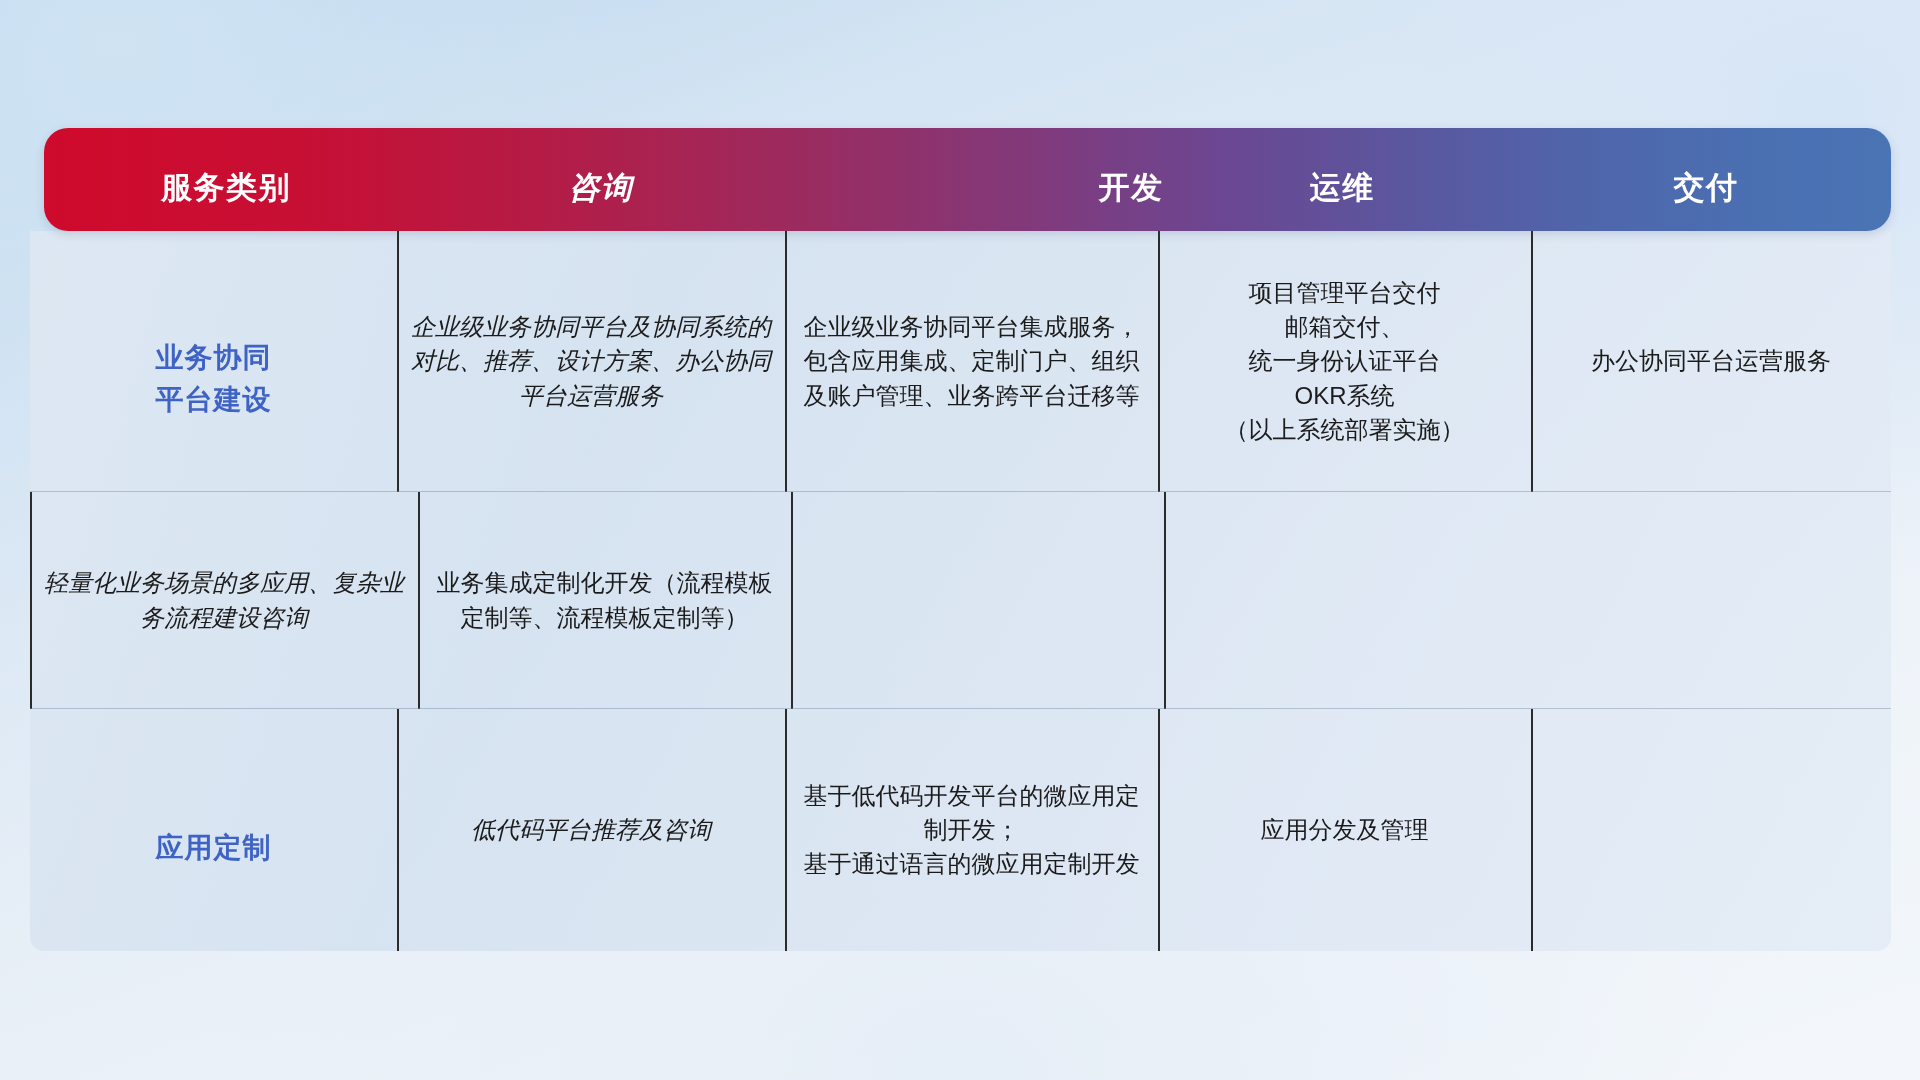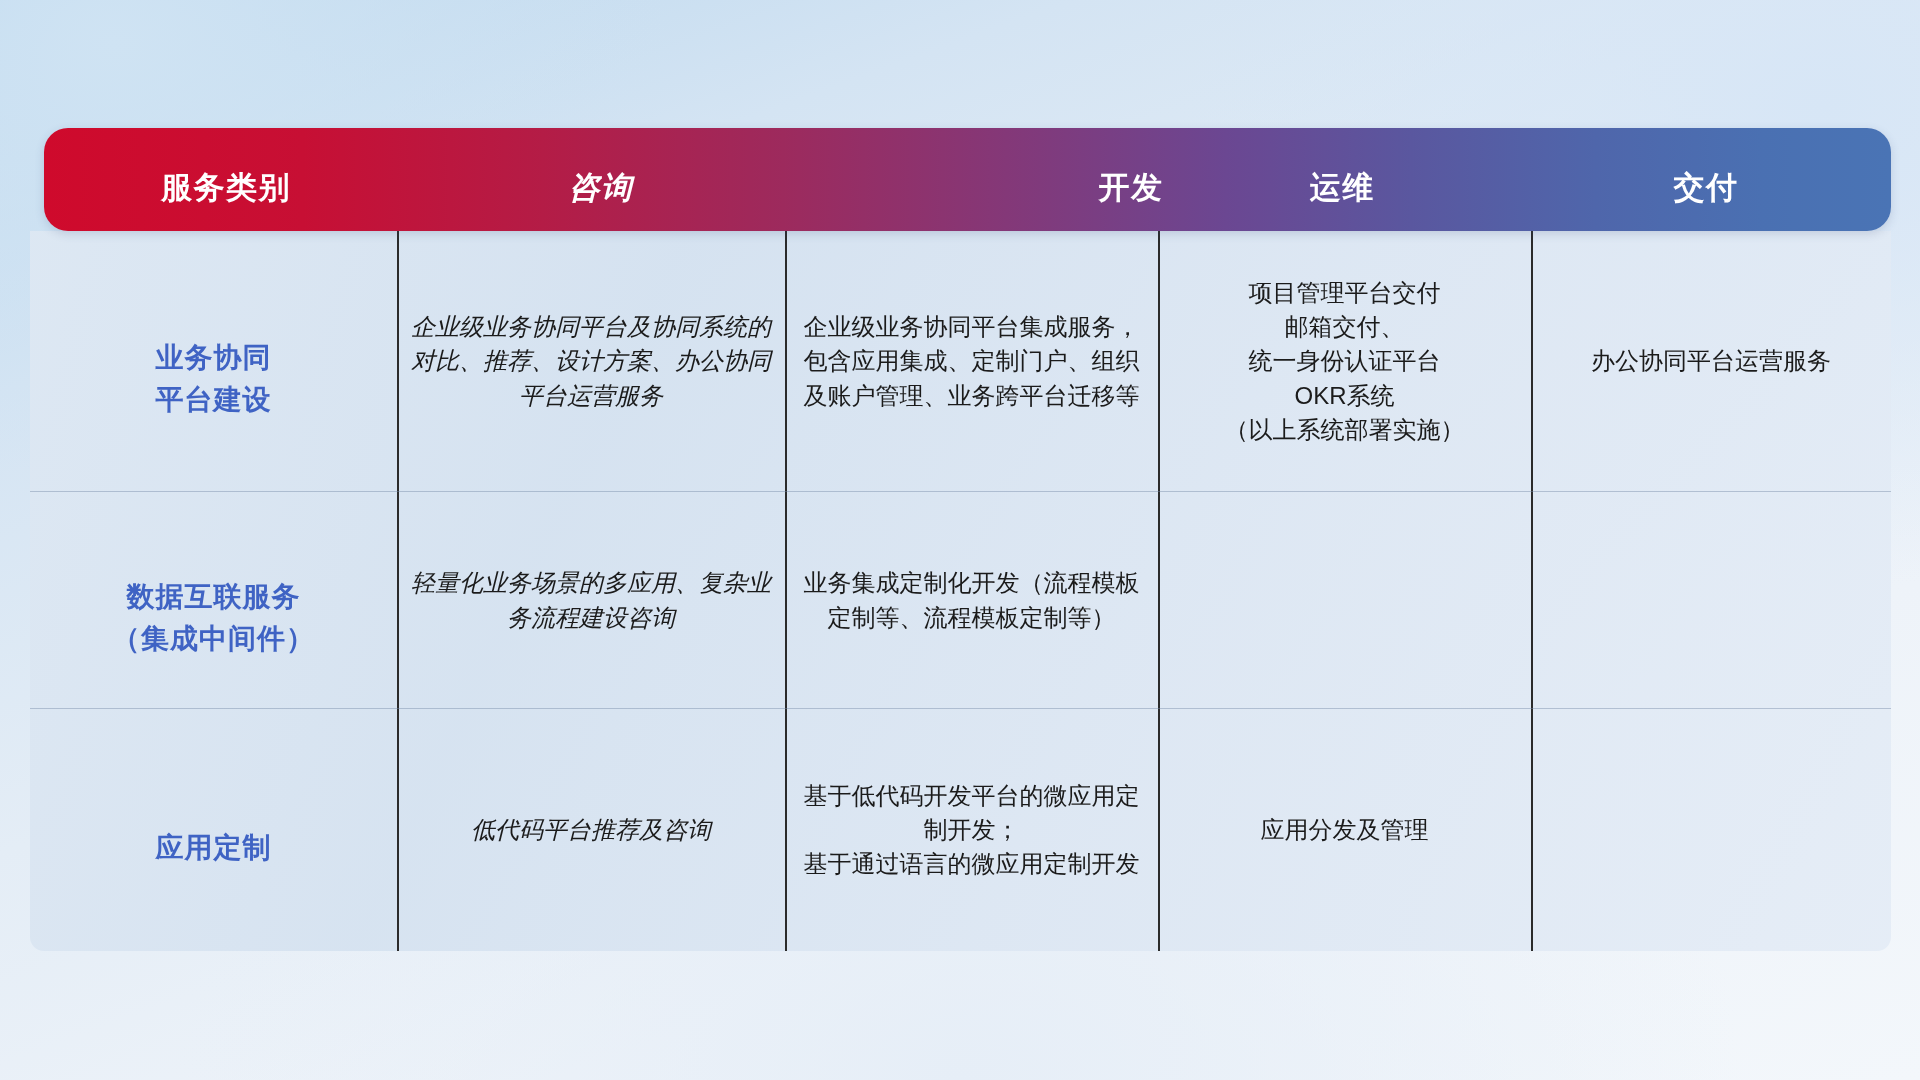--- a/index.html
+++ b/index.html
@@ -129,21 +129,20 @@
 
     <div class="trow r1">
       <div class="td cat c1">业务协同<br>平台建设</div>
       <div class="td c2 vline">企业级业务协同平台及协同系统的对比、推荐、设计方案、办公协同平台运营服务</div>
       <div class="td c3 vline">企业级业务协同平台集成服务，包含应用集成、定制门户、组织及账户管理、业务跨平台迁移等</div>
       <div class="td c4 vline">项目管理平台交付<br>邮箱交付、<br>统一身份认证平台<br>OKR系统<br>（以上系统部署实施）</div>
       <div class="td c5 vline">办公协同平台运营服务</div>
     </div>
 
     <div class="trow r2">
-      <div class="td cat c1">数据互联服务<br>（集成中间件）</div>
       <div class="td c2 vline">轻量化业务场景的多应用、复杂业务流程建设咨询</div>
       <div class="td c3 vline">业务集成定制化开发（流程模板定制等、流程模板定制等）</div>
       <div class="td c4 vline"></div>
       <div class="td c5 vline"></div>
     </div>
 
     <div class="trow r3">
       <div class="td cat c1">应用定制</div>
       <div class="td c2 vline">低代码平台推荐及咨询</div>
       <div class="td c3 vline">基于低代码开发平台的微应用定制开发；<br>基于通过语言的微应用定制开发</div>

